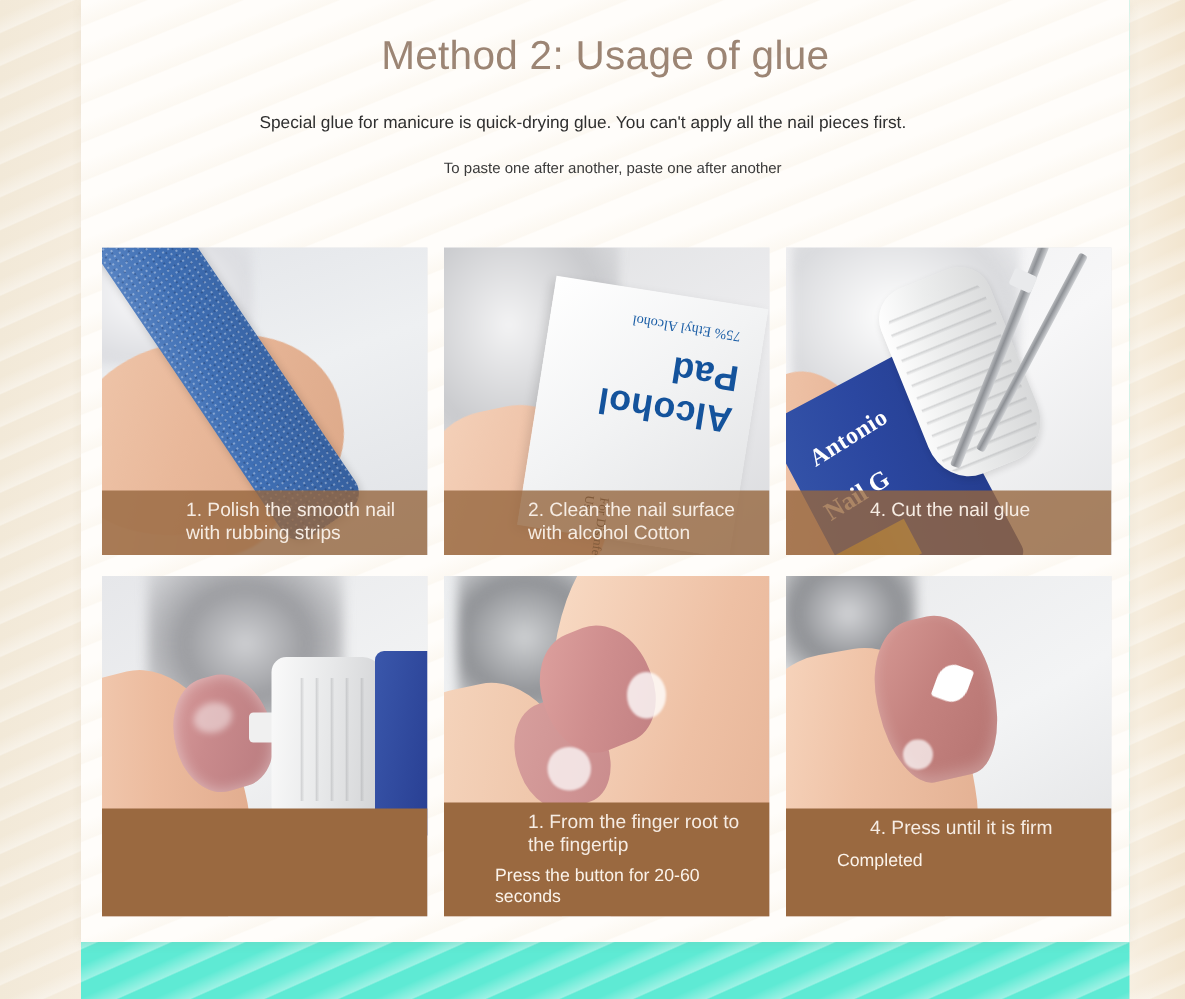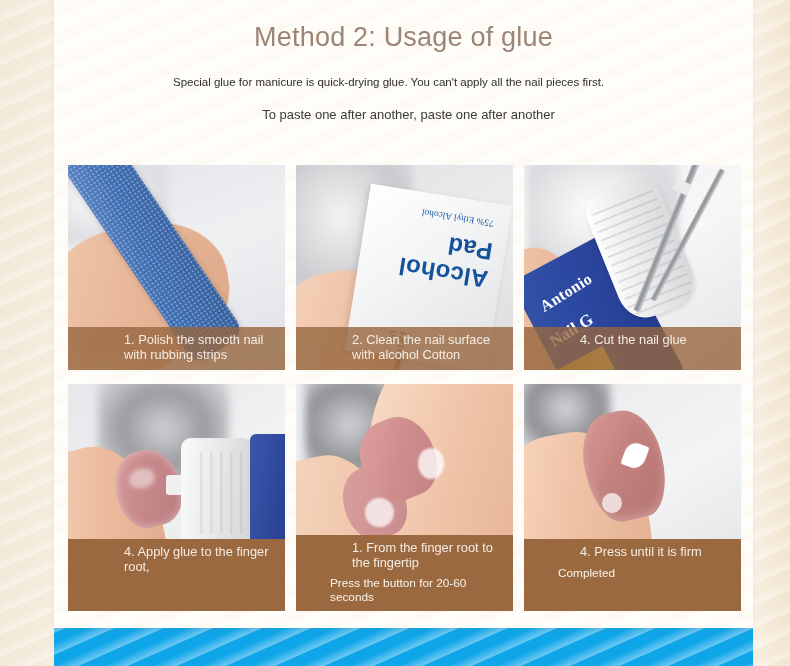--- a/index.html
+++ b/index.html
@@ -9,21 +9,21 @@
     height: 666px;
     overflow: hidden;
     font-family: "Liberation Sans", sans-serif;
   }
 
   
   #page {
     position: relative;
     width: 790px;
     height: 666px;
-    background: #0ea5e9;
+    background: #5eead4;
     overflow: hidden;
   }
   #page .bg-waves {
     position: absolute;
     inset: 0;
     background:
       repeating-linear-gradient(
         -24deg,
         rgba(255,255,255,0.00) 0px,
         rgba(255,255,255,0.00) 9px,
@@ -83,21 +83,21 @@
   .lead {
     margin: 23px 0 0 119px;
     width: 447px;
     font-size: 11.5px;
     line-height: 13.5px;
     color: #2f2f2f;
   }
   .subline {
     margin: 17px 0 0 0;
     text-align: center;
-    font-size: 13px;
+    font-size: 10px;
     color: #3a3a3a;
     padding-left: 10px;
   }
 
   
   .grid {
     position: absolute;
     left: 14px;
     top: 165px;
     width: 673px;
@@ -475,21 +475,20 @@
       <div class="tile tall">
         <div class="photo p4">
           <div class="fur"></div>
           <div class="finger"></div>
           <div class="nail"></div>
           <div class="tip"></div>
           <div class="nozzle"></div>
           <div class="cap"></div>
         </div>
         <div class="caption solid">
-          <div class="cap-main">4. Apply glue to the finger root,</div>
         </div>
       </div>
 
       <div class="tile tall">
         <div class="photo p5">
           <div class="fur"></div>
           <div class="hand"></div>
           <div class="finger2"></div>
           <div class="nail-bot"></div>
           <div class="nail-top"></div>

